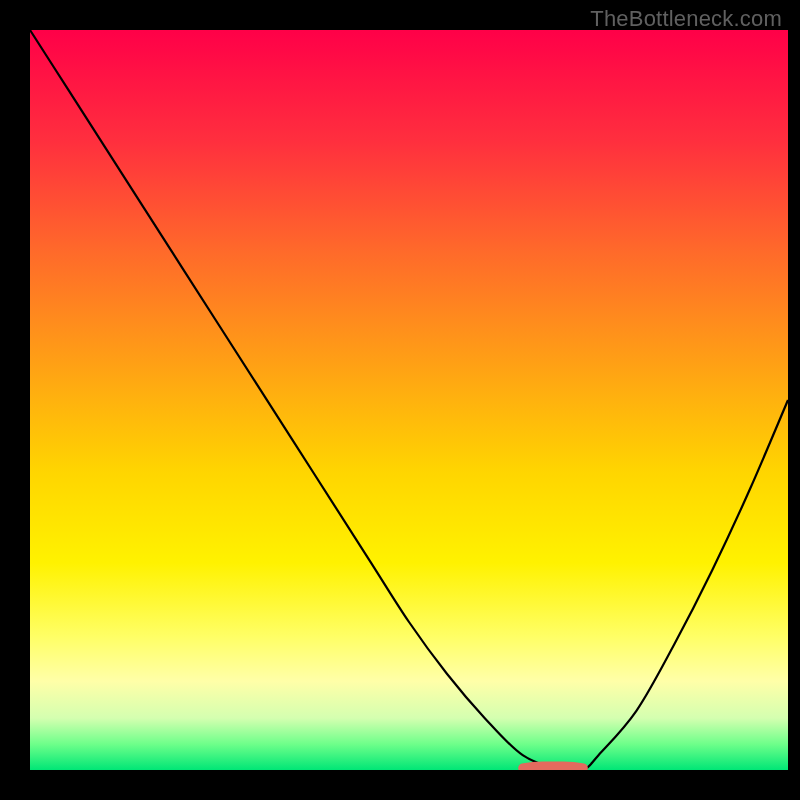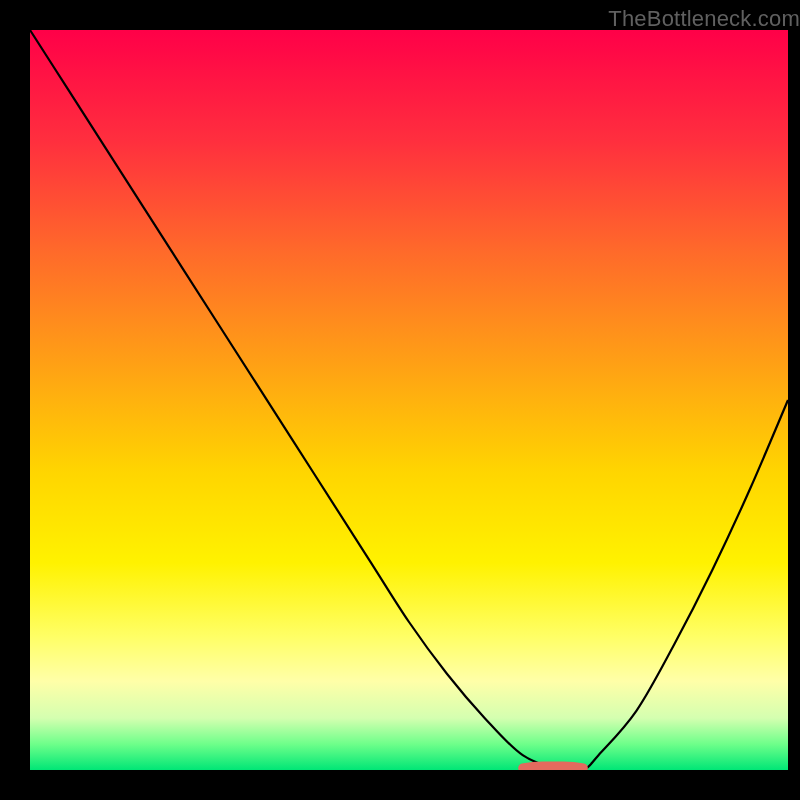--- a/index.html
+++ b/index.html
@@ -12,21 +12,21 @@
     font-family: Arial, Helvetica, sans-serif;
   }
   .chart-container {
     position: relative;
     width: 800px;
     height: 800px;
   }
   .watermark {
     position: absolute;
     top: 6px;
-    right: 0;
+    right: 18px;
     color: #606060;
     font-size: 22px;
     font-weight: 400;
     z-index: 10;
     letter-spacing: 0.2px;
   }
   svg {
     display: block;
   }
 </style>

